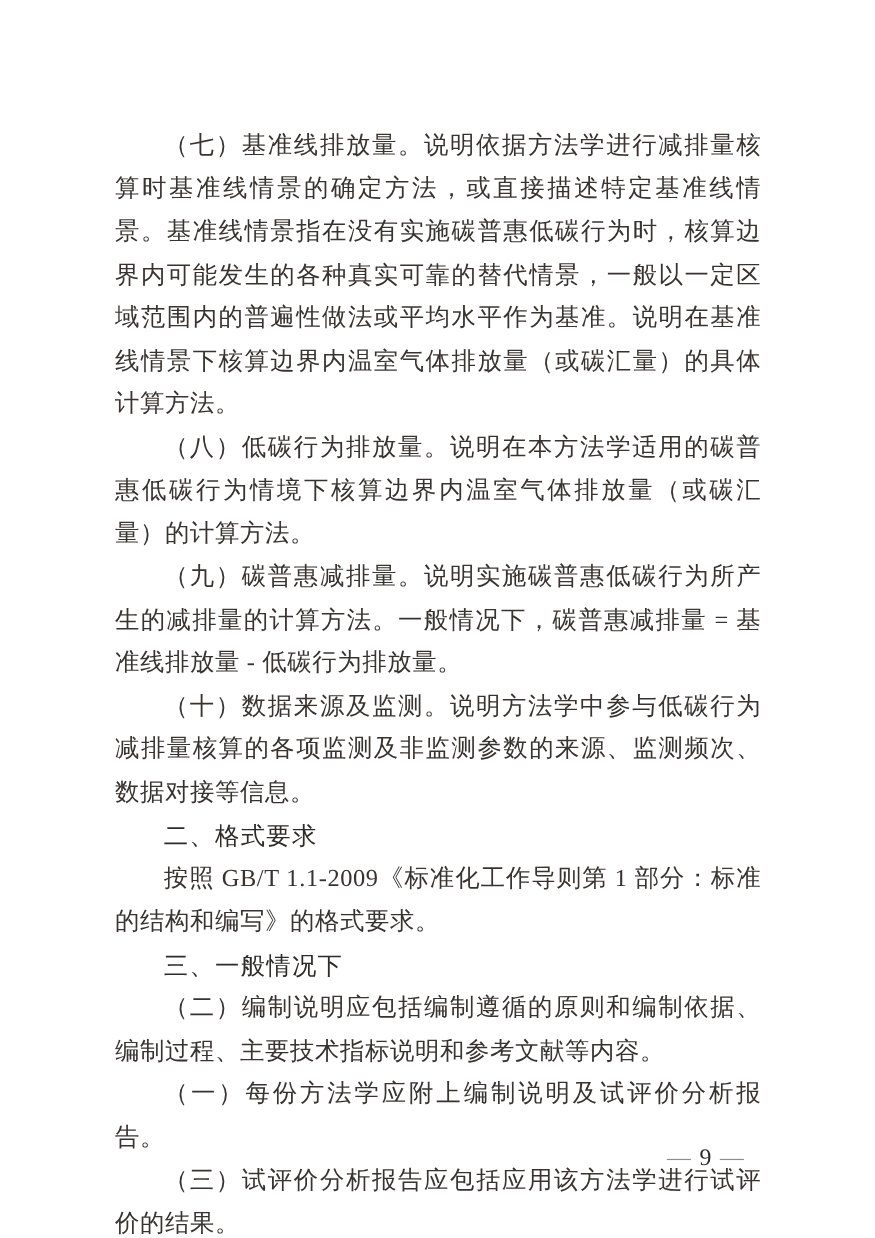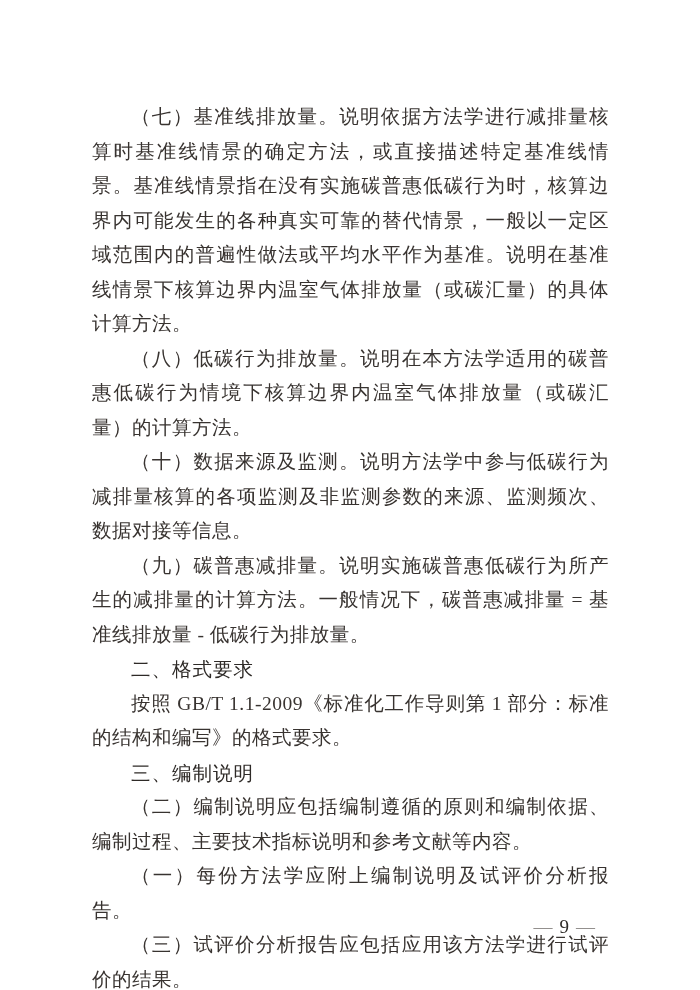--- a/index.html
+++ b/index.html
@@ -53,25 +53,25 @@
     padding: 0 6px;
   }
 </style>
 </head>
 <body>
 
 <div class="page">
   <div class="content">
     <p class="body">（七）基准线排放量。说明依据方法学进行减排量核算时基准线情景的确定方法，或直接描述特定基准线情景。基准线情景指在没有实施碳普惠低碳行为时，核算边界内可能发生的各种真实可靠的替代情景，一般以一定区域范围内的普遍性做法或平均水平作为基准。说明在基准线情景下核算边界内温室气体排放量（或碳汇量）的具体计算方法。</p>
     <p class="body">（八）低碳行为排放量。说明在本方法学适用的碳普惠低碳行为情境下核算边界内温室气体排放量（或碳汇量）的计算方法。</p>
+    <p class="body">（九）碳普惠减排量。说明实施碳普惠低碳行为所产生的减排量的计算方法。一般情况下，碳普惠减排量 = 基准线排放量 - 低碳行为排放量。</p>
     <p class="body">（十）数据来源及监测。说明方法学中参与低碳行为减排量核算的各项监测及非监测参数的来源、监测频次、数据对接等信息。</p>
-    <p class="body">（九）碳普惠减排量。说明实施碳普惠低碳行为所产生的减排量的计算方法。一般情况下，碳普惠减排量 = 基准线排放量 - 低碳行为排放量。</p>
     <p class="heading">二、格式要求</p>
     <p class="body">按照 GB/T 1.1-2009《标准化工作导则第 1 部分：标准的结构和编写》的格式要求。</p>
-    <p class="heading">三、编制说明</p>
+    <p class="heading">三、一般情况下</p>
     <p class="body">（二）编制说明应包括编制遵循的原则和编制依据、编制过程、主要技术指标说明和参考文献等内容。</p>
     <p class="body">（一）每份方法学应附上编制说明及试评价分析报告。</p>
     <p class="body">（三）试评价分析报告应包括应用该方法学进行试评价的结果。</p>
   </div>
 
   <div class="footer">
     <span class="dash">—</span><span>9</span><span class="dash">—</span>
   </div>
 </div>
 

